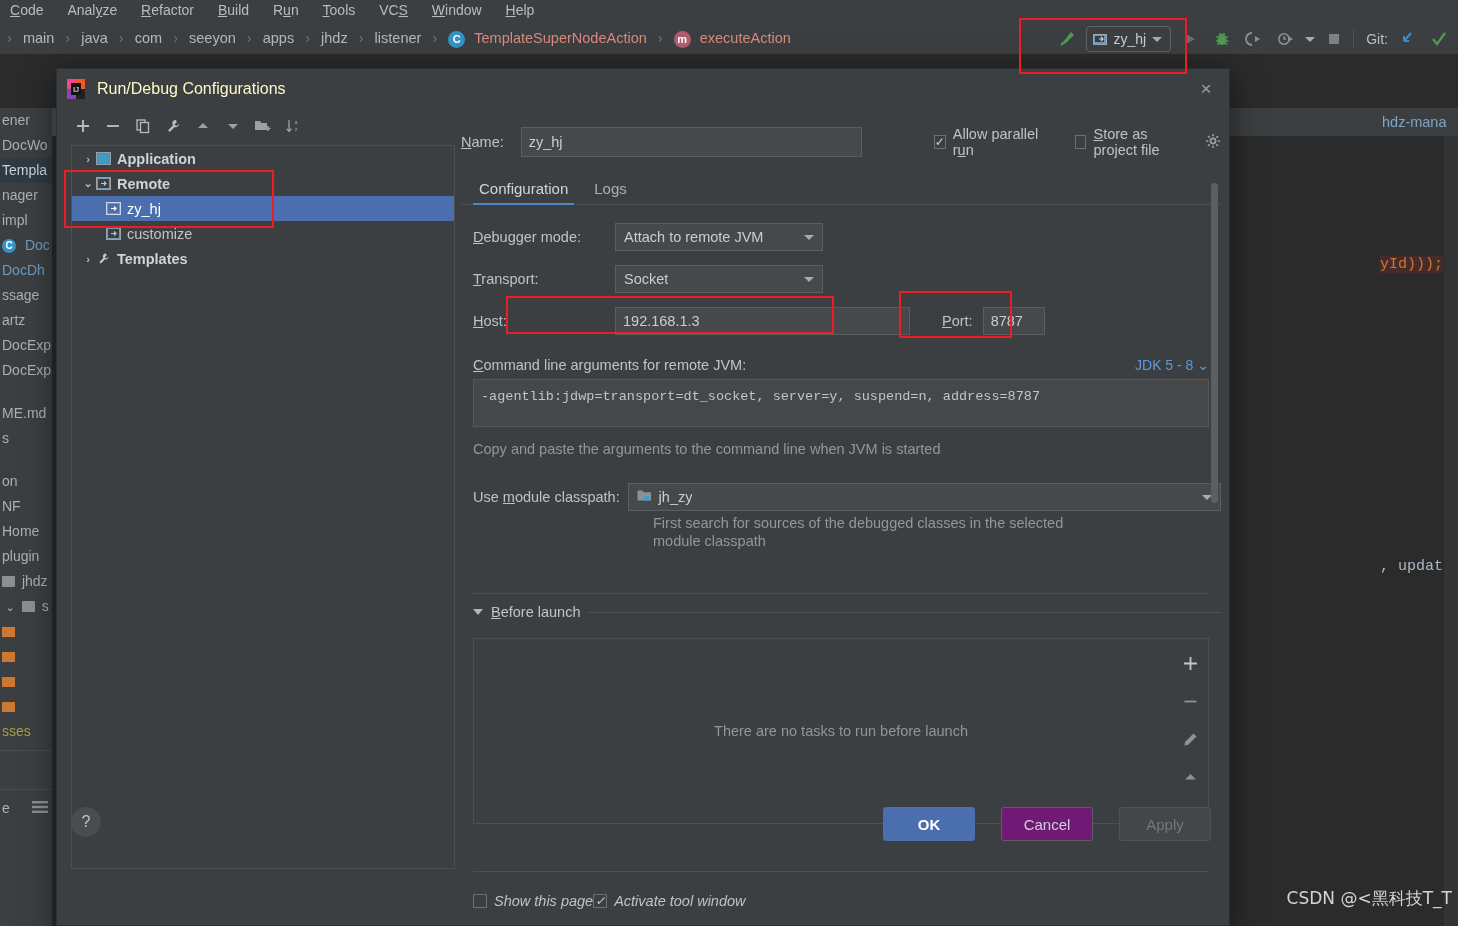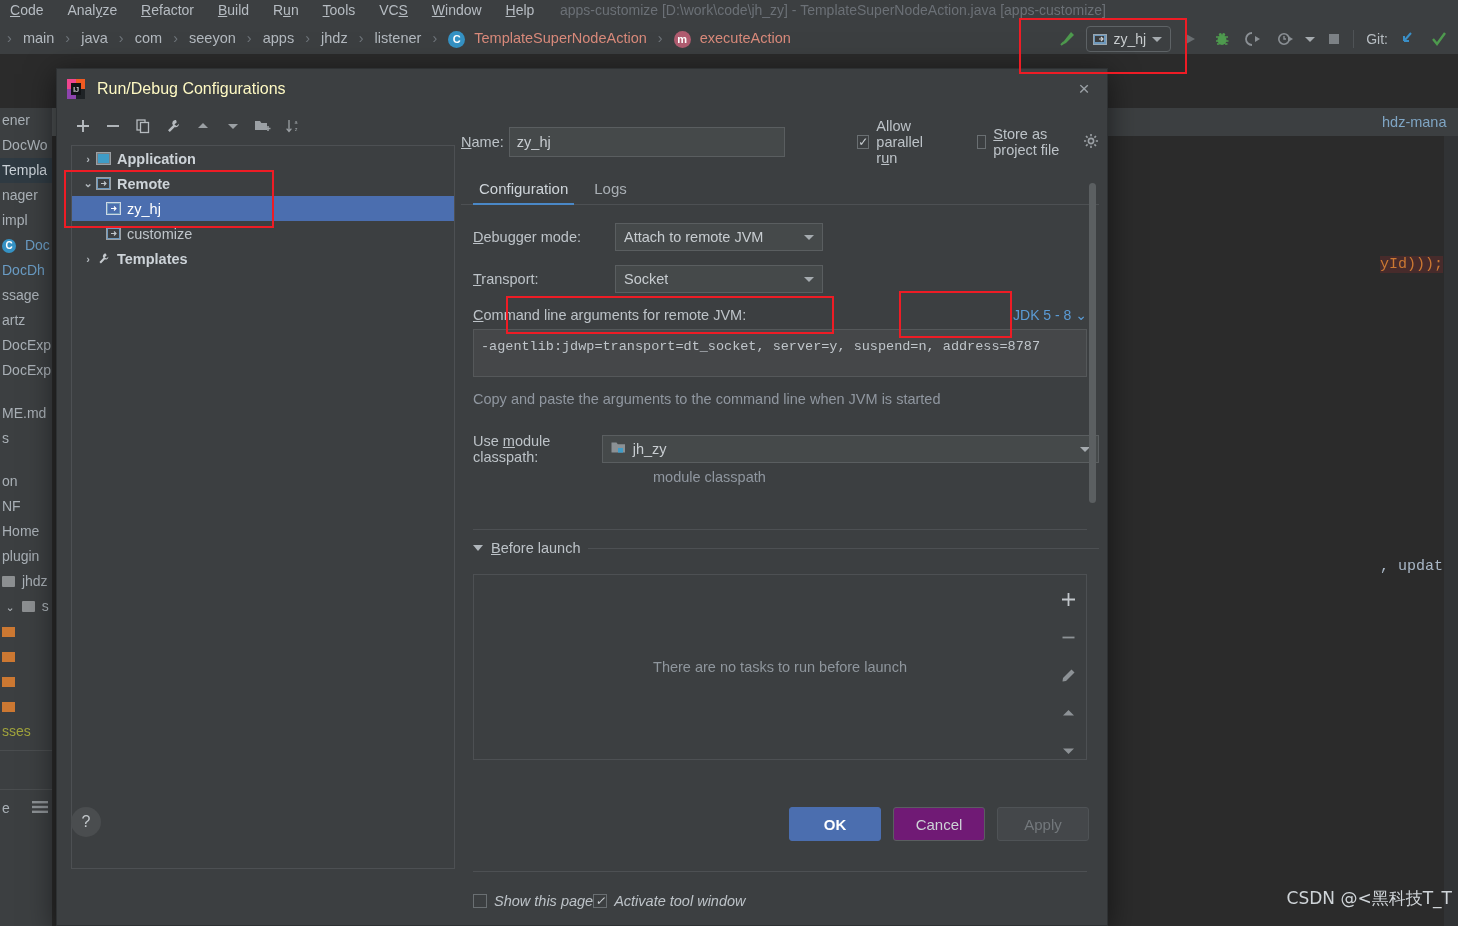--- a/index.html
+++ b/index.html
@@ -99,21 +99,21 @@
   .code-err-bg { background:#472b2b; }
   .col-orange { color:#cc7832; }
   .col-grey { color:#a9b7c6; }
   .right-gutter {
     position:absolute; right:0; top:28px; width:14px; height:844px; background:#313335;
   }
 
   
   .dialog {
     position: absolute; left: 56px; top: 68px;
-    width: 1052px; height: 858px;
+    width: 1174px; height: 858px;
     background: #3c3f41;
     border: 1px solid #2e3133;
     box-shadow: 0 6px 28px rgba(0,0,0,0.55);
   }
   .dlg-titlebar {
     height: 40px; display: flex; align-items: center; padding: 0 10px 0 10px;
     position: relative;
   }
   .dlg-ij-icon { width: 18px; height: 20px; margin-right: 12px; position: relative; }
   .dlg-title { font-size: 16px; color: #fef9c3; }
@@ -220,21 +220,21 @@
     background: #4a4d4f; color: #c2c7cb; display:flex; align-items:center; justify-content:center;
     font-size: 16px;
   }
   .btn {
     height: 34px; min-width: 92px; padding: 0 18px; border-radius: 3px;
     font-size: 15px; display: inline-flex; align-items: center; justify-content: center;
     border: 1px solid #5a5e60; background: #701a75; color: #cdd2d6;
   }
   .btn.primary { background: #4b6eaf; border-color: #4b6eaf; color: #ffffff; font-weight: bold; }
   .btn.disabled { color: #73787c; background: #44474a; border-color: #4f5356; }
-  .footer-btns { position: absolute; right: 18px; top: 12px; display: flex; gap: 12px; }
+  .footer-btns { position: absolute; right: 18px; top: 12px; display: flex; gap: 26px; }
 
   
   .dlg-scroll {
     position: absolute; right: 2px; top: 74px; width: 9px; height: 690px;
   }
   .dlg-scroll .thumb { position:absolute; left:1px; top:0; width:7px; height:320px; background:#5b5f61; border-radius:4px; }
 
   
   .redbox { position: absolute; border: 2px solid #ee1c25; pointer-events: none; }
 
@@ -252,21 +252,20 @@
   <div class="ide-menubar">
     <span class="mi"><u>C</u>ode</span>
     <span class="mi">Anal<u>y</u>ze</span>
     <span class="mi"><u>R</u>efactor</span>
     <span class="mi"><u>B</u>uild</span>
     <span class="mi">R<u>u</u>n</span>
     <span class="mi"><u>T</u>ools</span>
     <span class="mi">VC<u>S</u></span>
     <span class="mi"><u>W</u>indow</span>
     <span class="mi"><u>H</u>elp</span>
-    <span class="win-title">apps-customize [D:\work\code\jh_zy] - TemplateSuperNodeAction.java [apps-customize]</span>
   </div>
 
   <div class="ide-breadcrumb">
     <span class="bc-sep">›</span>
     <span class="bc-item">main</span>
     <span class="bc-sep">›</span>
     <span class="bc-item">java</span>
     <span class="bc-sep">›</span>
     <span class="bc-item">com</span>
     <span class="bc-sep">›</span>
@@ -573,20 +572,26 @@
           </div>
 
           <div class="frow">
             <span class="fld-label"><u>T</u>ransport:</span>
             <div class="combo" style="width:208px">
               <span class="ctext">Socket</span>
               <span class="caret-dn"></span>
             </div>
           </div>
 
+          <div class="frow" style="margin-bottom:22px">
+            <span class="fld-label"><u>H</u>ost:</span>
+            <input class="inp" style="width: 295px; height: 28px;" value="192.168.1.3">
+            <span class="lbl" style="margin-left:32px"><u>P</u>ort:</span>
+            <input class="inp" style="width: 62px; height: 28px; margin-left: 10px;" value="8787">
+          </div>
 
           <div style="display:flex;align-items:center;justify-content:space-between;padding-right:12px;margin-bottom:6px;">
             <span class="sect-label"><u>C</u>ommand line arguments for remote JVM:</span>
             <span class="jdk-link">
               <span>JDK 5 - 8</span> ⌄
             </span>
           </div>
           <div class="args-box" style="margin-right:12px">-agentlib:jdwp=transport=dt_socket, server=y, suspend=n, address=8787</div>
           <div class="hint" style="margin-top:14px">Copy and paste the arguments to the command line when JVM is started</div>
 
@@ -598,20 +603,21 @@
                   <svg width="15" height="13" viewBox="0 0 15 13">
                       <path d="M0.5 1.5 h5 l1.3 1.8 H14 v8.2 H0.5 Z" fill="#8b9195"></path>
                       <rect x="7" y="7" width="5" height="4.6" fill="#3f9cc7"></rect>
                     </svg>
                 </span>
                 <span>jh_zy</span>
               </span>
               <span class="caret-dn"></span>
             </div>
           </div>
+          <div class="hint" style="margin-left:180px">First search for sources of the debugged classes in the selected</div>
           <div class="hint" style="margin-left:180px;margin-top:2px">module classpath</div>
 
           <div class="divider" style="margin-top:44px;margin-right:12px"></div>
 
           <div class="bl-header">
             <span class="tri"></span>
             <span class="sect-label"><u>B</u>efore launch</span>
             <span class="bl-line"></span>
           </div>
 

